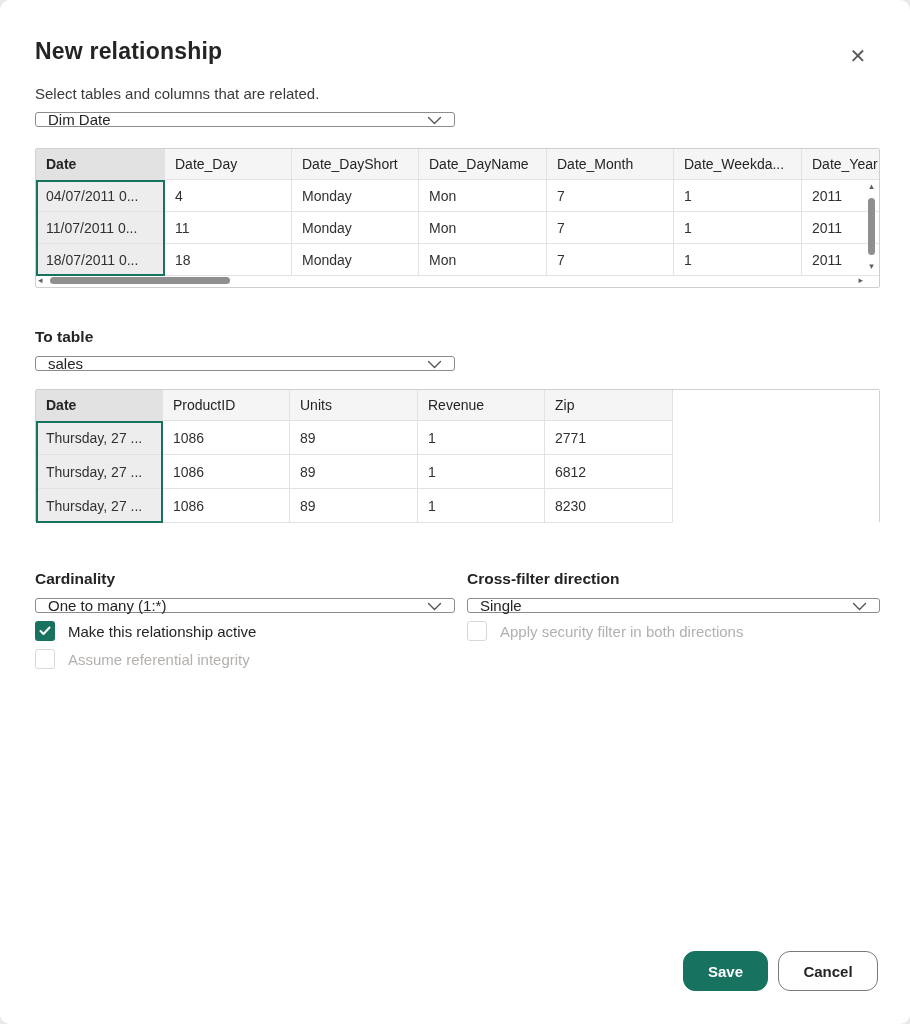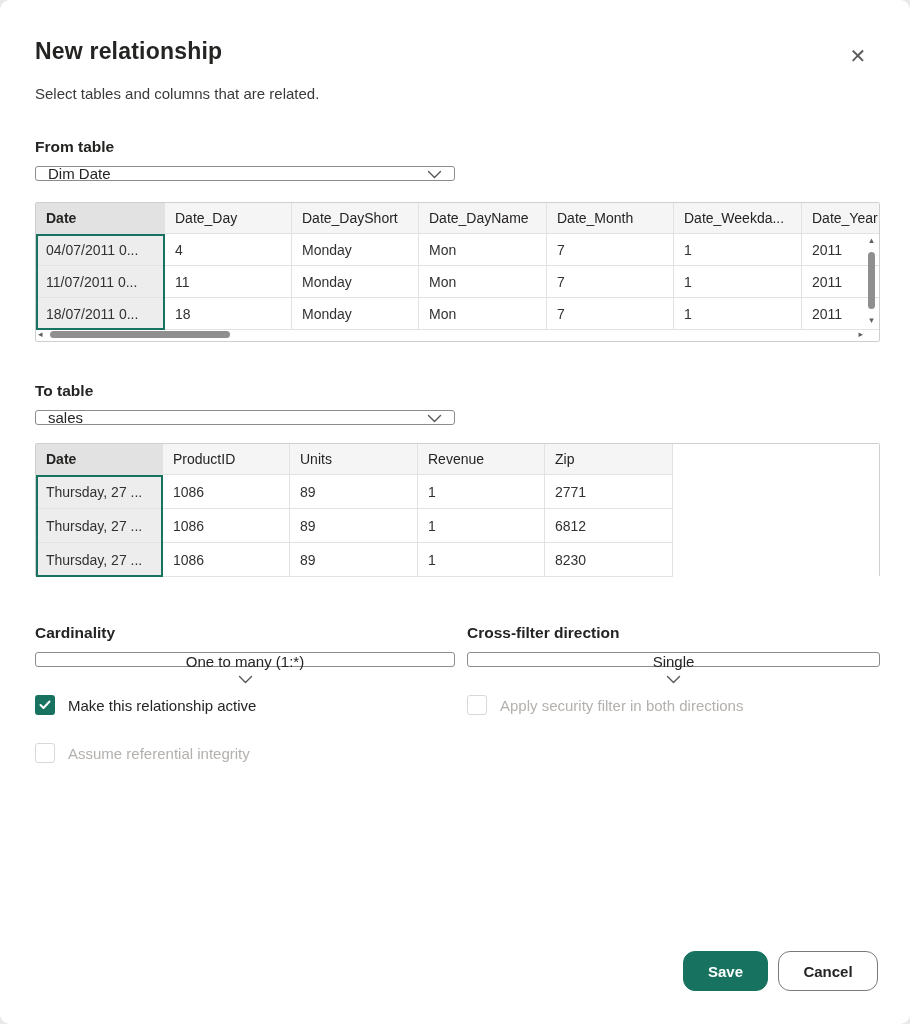--- a/index.html
+++ b/index.html
@@ -103,24 +103,24 @@
 
   
   .two-col {
     margin-top: 47px;
     width: 845px;
     display: flex; justify-content: space-between;
   }
   .col-left  { width: 420px; }
   .col-right { width: 413px; }
   .col-label { font-size: 15.5px; font-weight: 700; color: #252423; }
-  .col-left .dropdown, .col-right .dropdown { width: 100%; flex-direction: column; }
+  .col-left .dropdown, .col-right .dropdown { width: 100%; }
 
   .check-row {
-    margin-top: 28px;
+    margin-top: 8px;
     display: flex; align-items: center; gap: 13px;
     font-size: 15px; color: #252423;
     cursor: pointer;
   }
   .check-row.disabled { color: #b3b0ad; cursor: default; }
   .checkbox {
     width: 20px; height: 20px; border-radius: 3px;
     display: flex; align-items: center; justify-content: center;
     flex: 0 0 auto;
   }
@@ -150,21 +150,20 @@
 </head>
 <body>
 
 <div class="dialog">
 
   <button class="close-btn">✕</button>
 
   <div class="title">New relationship</div>
   <div class="subtitle">Select tables and columns that are related.</div>
 
-  <div class="section-label">From table</div>
   <div class="dropdown">
     <span>Dim Date</span>
     <span>
       <svg width="15" height="9" viewBox="0 0 15 9">
           <polyline points="1.5,1.5 7.5,7.5 13.5,1.5" fill="none" stroke="#555" stroke-width="1.4" stroke-linecap="round" stroke-linejoin="round"></polyline>
         </svg>
     </span>
   </div>
 
   <div class="tbl tbl1">

